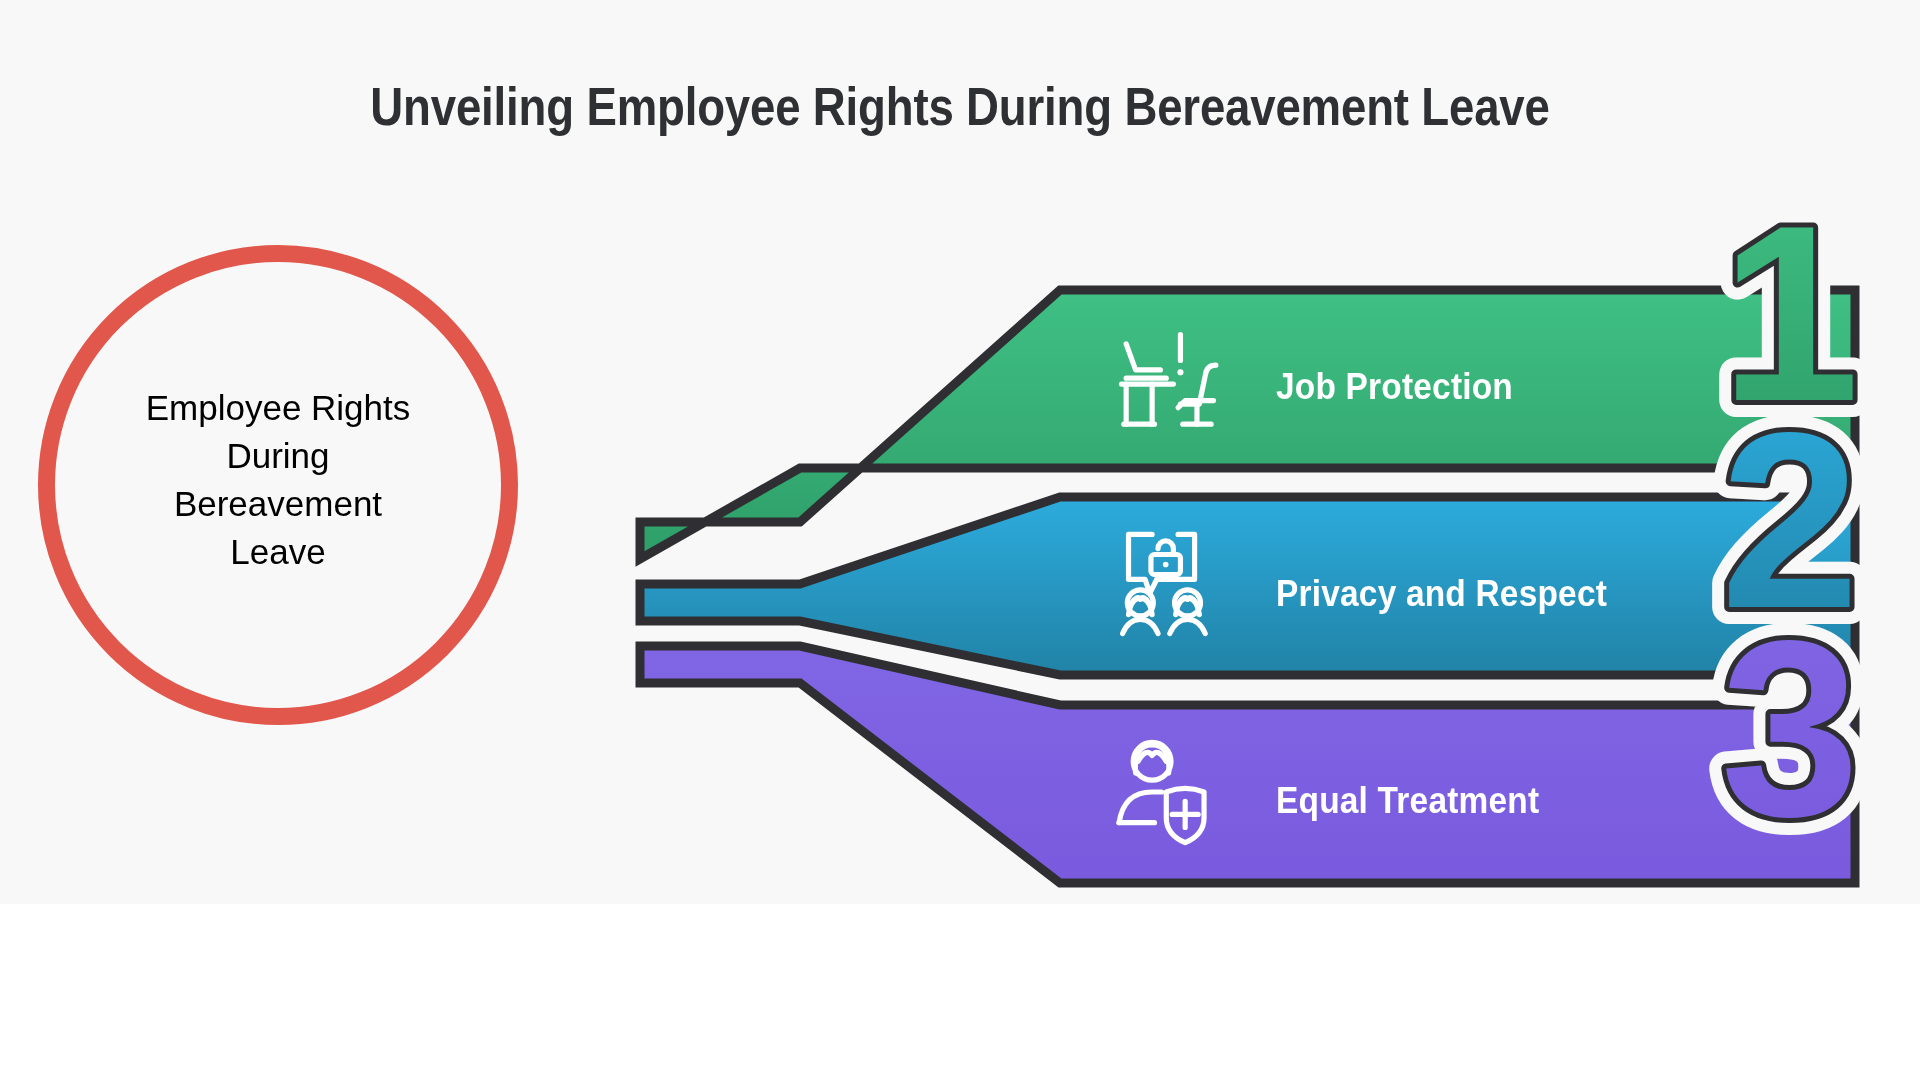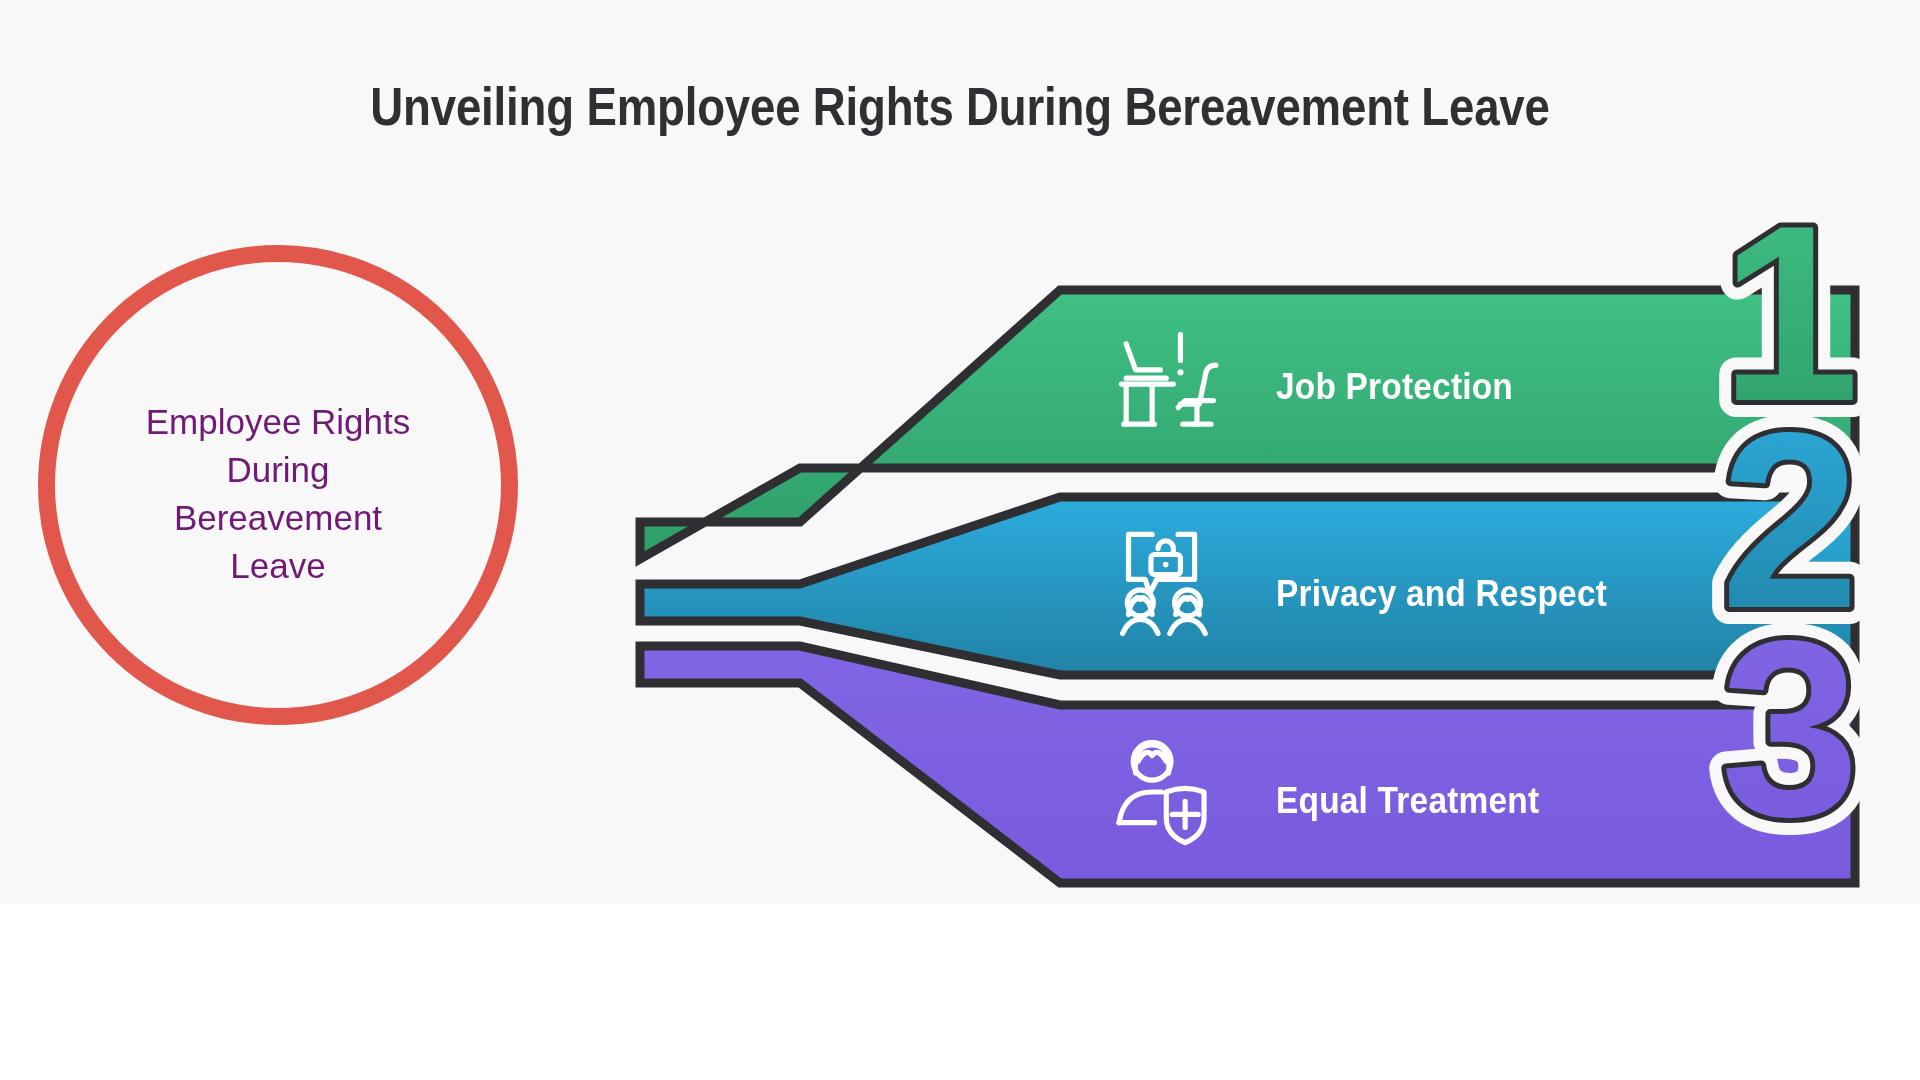--- a/index.html
+++ b/index.html
@@ -42,30 +42,30 @@
     width: 480px;
     height: 480px;
     border-radius: 50%;
     border: 17px solid #e2574c;
     background: transparent;
     box-sizing: border-box;
   }
   #circle-text {
     position: absolute;
     left: 38px;
-    top: 254px;
+    top: 240px;
     width: 480px;
     height: 480px;
     display: flex;
     align-items: center;
     justify-content: center;
     text-align: center;
     font-size: 35px;
     line-height: 1.37;
-    color: #701a75;
+    color: #000000;
     font-family: "Liberation Sans", sans-serif;
     white-space: pre-line;
     padding: 0 46px;
     box-sizing: border-box;
   }
 
   
   #bands-svg {
     position: absolute;
     left: 0;

